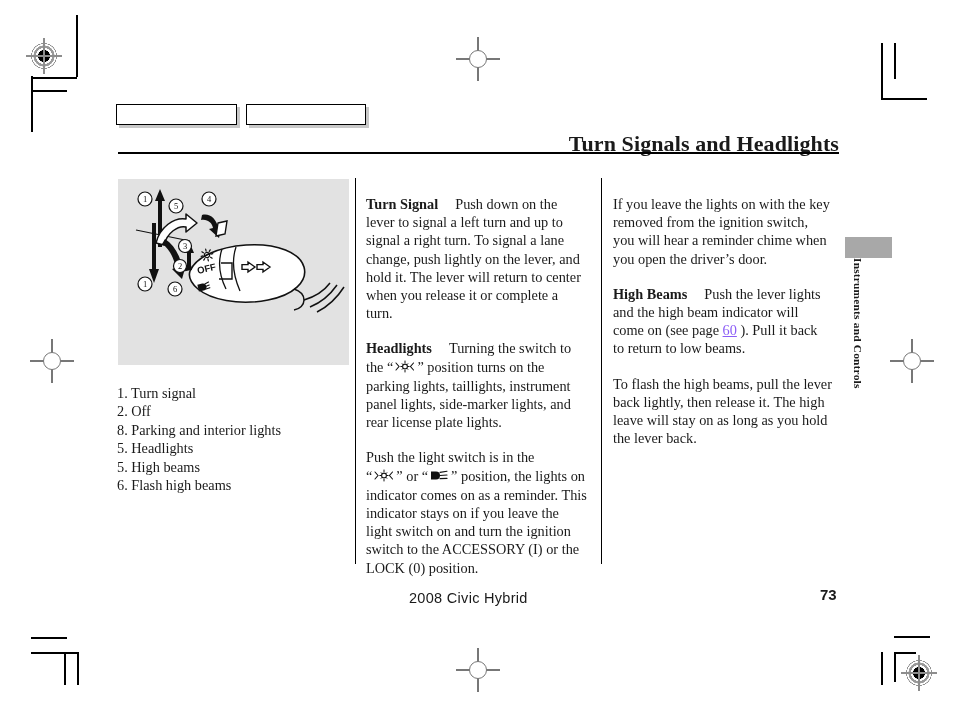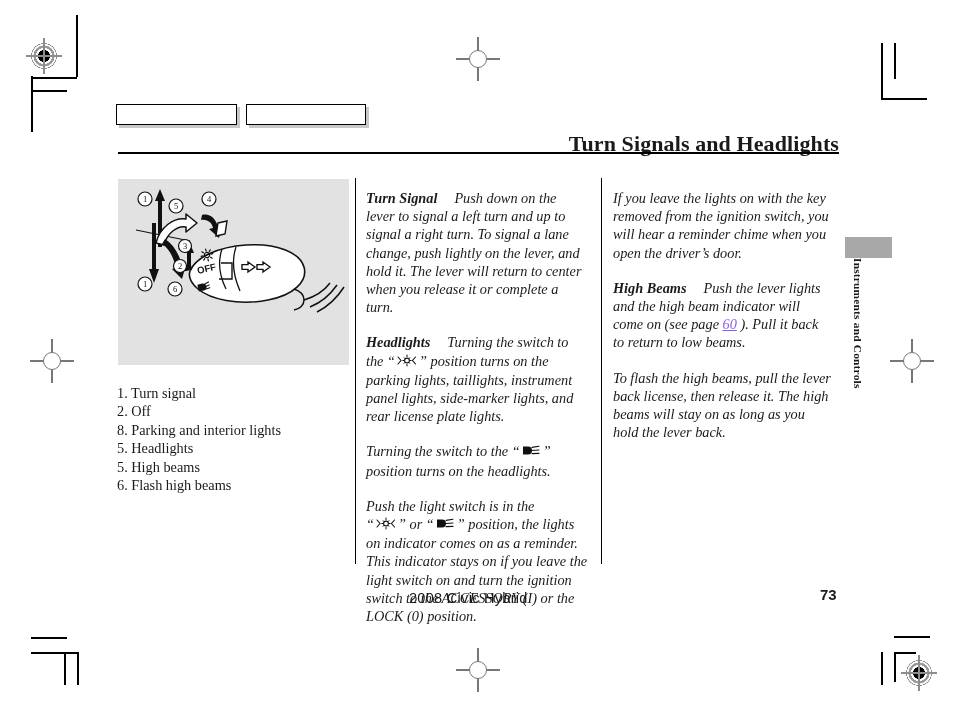--- a/index.html
+++ b/index.html
@@ -116,21 +116,21 @@
 
   
   .col {
     position: absolute;
     font-size: 14.3px;
     line-height: 18.2px;
     text-align: left;
   }
   #col-mid { left: 366px; top: 179px; width: 222px; }
   #col-right { left: 613px; top: 179px; width: 219px; }
-  .para { margin: 10px 0 17px 0; font-style: italic; }
+  .para { margin: 16px 0 17px 0; }
   .para b { font-weight: bold; }
   .lead-gap { display: inline-block; width: 17px; }
   .pagelink { color: #8b5cf6; }
 
   .vrule {
     position: absolute;
     width: 1.2px;
     background: #000;
   }
 
@@ -386,30 +386,20 @@
             <line x1="6.8" y1="6.5" x2="8" y2="6.5"></line>
             <line x1="14" y1="6.5" x2="15.2" y2="6.5"></line>
             <line x1="8.2" y1="3.7" x2="9.1" y2="4.6"></line>
             <line x1="12.9" y1="8.4" x2="13.8" y2="9.3"></line>
             <line x1="12.9" y1="4.6" x2="13.8" y2="3.7"></line>
             <line x1="8.2" y1="9.3" x2="9.1" y2="8.4"></line>
           </g>
         </svg></span><span>” position turns on the parking lights, taillights, instrument panel lights, side-marker lights, and rear license plate lights.</span>
   </p>
 
-  <p class="para">
-    <span>Turning the switch to the “</span><span class="sym"><svg width="21" height="13" viewBox="0 0 21 13">
-          <path d="M2,2.5 L2,10.5 L7,10.5 A4,4 0 0 0 7,2.5 Z" fill="#111"></path>
-          <g stroke="#111" stroke-width="1.1" stroke-linecap="round">
-            <line x1="11" y1="3.4" x2="18" y2="2.2"></line>
-            <line x1="11" y1="6.5" x2="18" y2="6"></line>
-            <line x1="11" y1="9.6" x2="18" y2="9.4"></line>
-          </g>
-        </svg></span><span>” position turns on the headlights.</span>
-  </p>
 
   <p class="para">
     <span>Push the light switch is in the</span><br>
     <span>“</span><span class="sym"><svg width="22" height="13" viewBox="0 0 22 13">
           <g stroke="#111" stroke-width="1.1" fill="none" stroke-linecap="round">
             <path d="M2,3 L5,6.5 L2,10"></path>
             <path d="M19.5,3 L16.5,6.5 L19.5,10"></path>
           </g>
           <circle cx="11" cy="6.5" r="2.4" fill="none" stroke="#111" stroke-width="1.1"></circle>
           <g stroke="#111" stroke-width="1" stroke-linecap="round">
@@ -434,20 +424,20 @@
 </div>
 
 <div class="col" id="col-right">
 
   <p class="para">If you leave the lights on with the key removed from the ignition switch, you will hear a reminder chime when you open the driver’s door.</p>
 
   <p class="para">
     <b>High Beams</b><span class="lead-gap"></span><span>Push the lever lights and the high beam indicator will come on (see page </span><a class="pagelink" href="#">60</a><span> ). Pull it back to return to low beams.</span>
   </p>
 
-  <p class="para">To flash the high beams, pull the lever back license, then release it. The high beams will stay on as long as you hold the lever back.</p>
+  <p class="para">To flash the high beams, pull the lever back lightly, then release it. The high leave will stay on as long as you hold the lever back.</p>
 </div>
 
 <div id="side-tab-block"></div>
 <div id="side-tab-text">Instruments and Controls</div>
 
 <div id="footer-model">2008  Civic  Hybrid</div>
 <div id="footer-page">73</div>
 
 </body></html>

